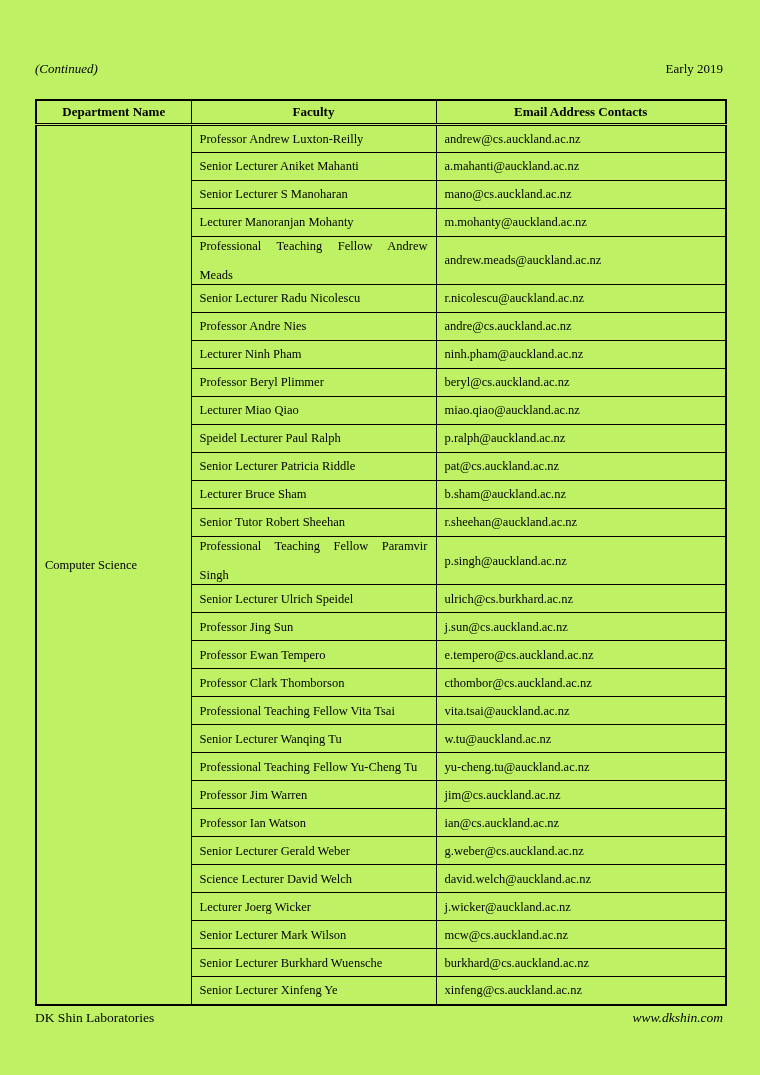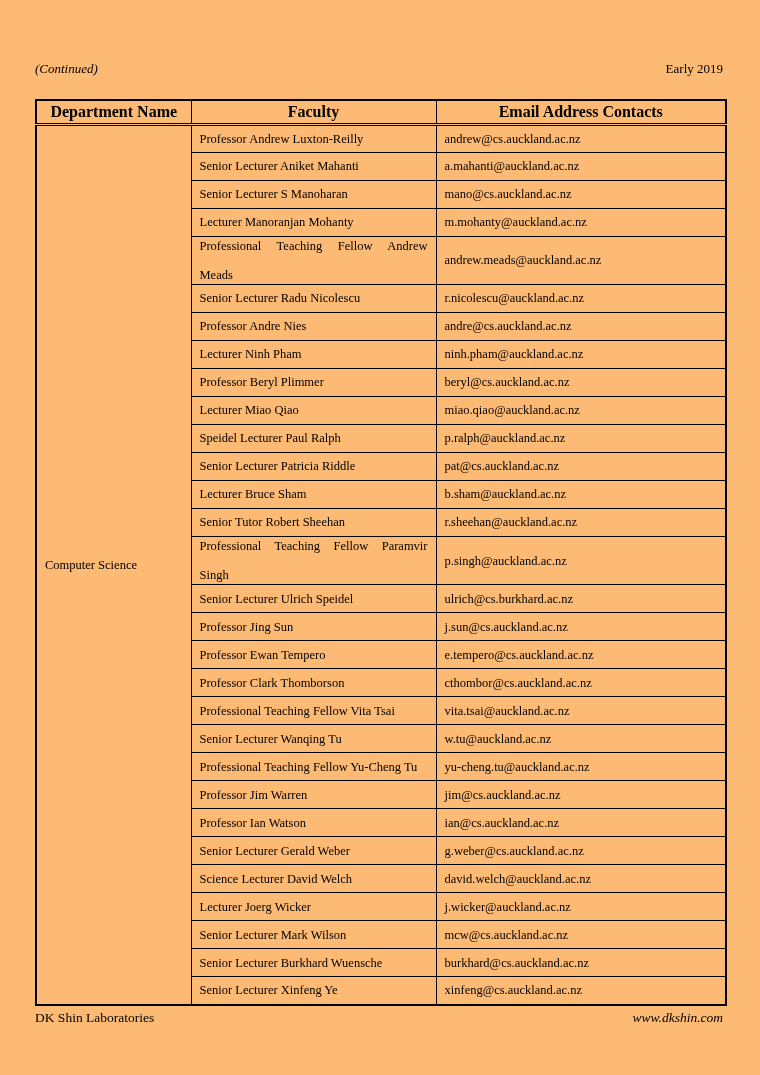--- a/index.html
+++ b/index.html
@@ -6,21 +6,21 @@
     margin: 0;
     padding: 0;
     background: #ffffff;
     font-family: "Liberation Serif", serif;
     color: #000000;
   }
   .page {
     position: relative;
     width: 760px;
     height: 1075px;
-    background: #fdba74;
+    background: #bef264;
     overflow: hidden;
   }
   .top-bar {
     position: absolute;
     top: 61px;
     left: 35px;
     right: 37px;
     display: flex;
     justify-content: space-between;
     align-items: baseline;
@@ -38,21 +38,21 @@
     left: 35px;
     width: 690px;
     border-collapse: collapse;
     table-layout: fixed;
     border: 2px solid #000000;
   }
   table.contacts th {
     border: 1px solid #000000;
     border-bottom: 3px double #000000;
     font-weight: bold;
-    font-size: 16px;
+    font-size: 13px;
     text-align: center;
     height: 20px;
     padding: 1px 4px;
   }
   table.contacts td {
     border: 1px solid #000000;
     font-size: 12.5px;
     line-height: 1.15;
     padding: 2px 8px;
     vertical-align: middle;

